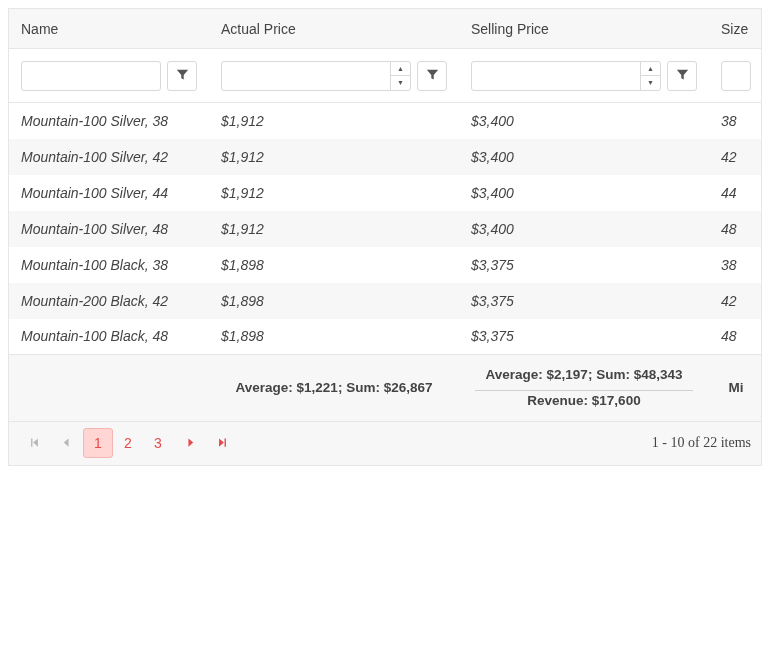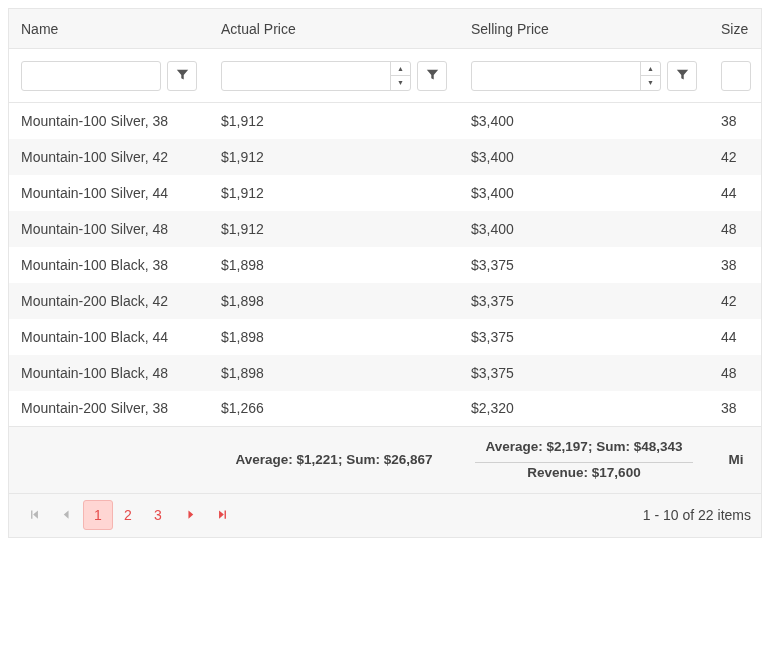--- a/index.html
+++ b/index.html
@@ -106,20 +106,21 @@
     align-items: center;
     justify-content: center;
     cursor: pointer;
     flex-shrink: 0;
   }
   .filter-btn svg { width: 13px; height: 13px; fill: #555; }
 
   tbody td {
     height: 36px;
     color: #444;
+    font-style: italic;
   }
   tbody tr:nth-child(even) td { background: #f7f7f7; }
 
   tfoot td {
     background: #f7f7f7;
     height: 66px;
     font-weight: bold;
     color: #444;
     text-align: center;
     border-top: 1px solid #e6e6e6;
@@ -166,20 +167,21 @@
   .pager-btn.page { color: #e64b4b; }
   .pager-btn.page.active {
     background: #ffd6d3;
     border: 1px solid #f5b5b1;
   }
   .pager-btn svg { width: 11px; height: 11px; fill: currentColor; }
   .pager-info {
     margin-left: auto;
     color: #444;
     font-size: 14px;
+    font-family: Liberation Serif, serif;
   }
 </style>
 </head>
 <body>
 
 <div class="grid">
   <table>
     <colgroup>
       <col class="col-name">
         <col class="col-actual">
@@ -282,36 +284,24 @@
           <td>$3,375</td>
           <td>38</td>
         </tr>
         <tr>
           <td>Mountain-200 Black, 42</td>
           <td>$1,898</td>
           <td>$3,375</td>
           <td>42</td>
         </tr>
         <tr>
-          <td>Mountain-100 Black, 44</td>
-          <td>$1,898</td>
-          <td>$3,375</td>
-          <td>44</td>
-        </tr>
-        <tr>
           <td>Mountain-100 Black, 48</td>
           <td>$1,898</td>
           <td>$3,375</td>
           <td>48</td>
-        </tr>
-        <tr>
-          <td>Mountain-200 Silver, 38</td>
-          <td>$1,266</td>
-          <td>$2,320</td>
-          <td>38</td>
         </tr>
       </tbody>
     <tfoot>
       <tr>
         <td></td>
         <td>Average: $1,221; Sum: $26,867</td>
         <td>
           <div class="agg-stack">
             <div class="line1">Average: $2,197; Sum: $48,343</div>
             <div>Revenue: $17,600</div>

